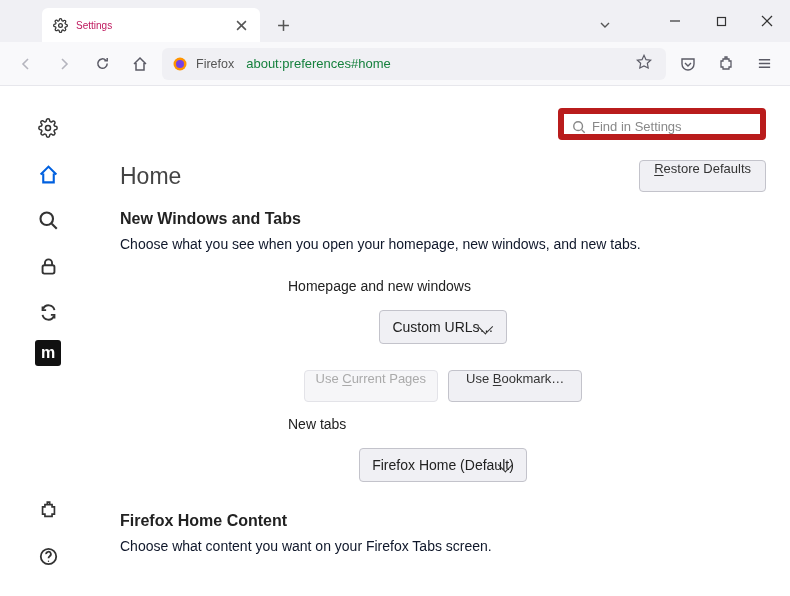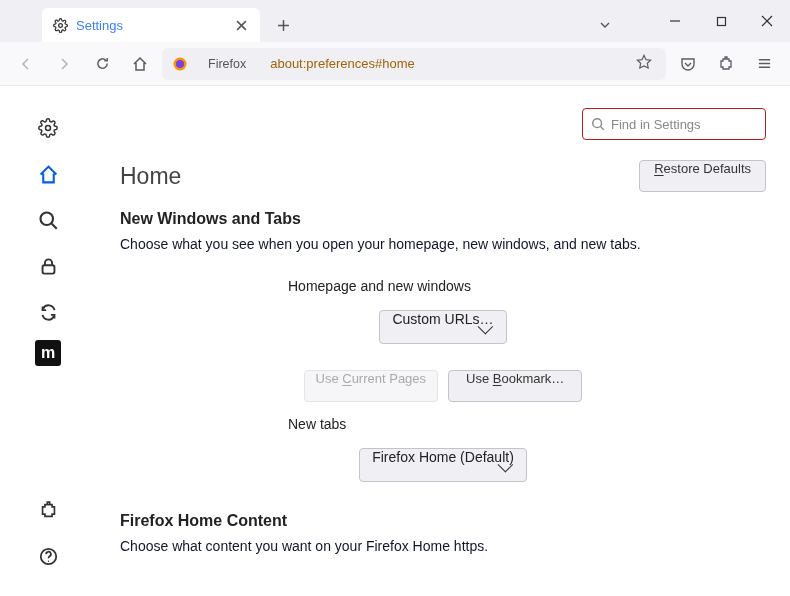--- a/index.html
+++ b/index.html
@@ -2,63 +2,63 @@
 <html><head>
 <meta charset="utf-8">
 <style>
 * { box-sizing: border-box; margin: 0; padding: 0; }
 body { font-family: "Segoe UI", Arial, sans-serif; font-size: 13px; background: #fff; width: 790px; height: 596px; overflow: hidden; position: relative; }
 
 
 .titlebar { height: 42px; background: #f0f0f4; display: flex; align-items: flex-end; padding-left: 42px; }
 .tab { background: #fff; border-radius: 6px 6px 0 0; height: 34px; width: 218px; display: flex; align-items: center; padding: 0 10px; gap: 8px; position: relative; }
 .tab .tab-icon { width: 16px; height: 16px; display: flex; align-items: center; justify-content: center; }
-.tab .tab-title { flex: 1; font-size: 13px; color: #3b82f6; }
+.tab .tab-title { flex: 1; font-size: 10px; color: #be185d; }
 .tab .tab-close { width: 18px; height: 18px; display: flex; align-items: center; justify-content: center; color: #444; border-radius: 3px; cursor: pointer; }
 .newtab-btn { width: 30px; height: 30px; margin-left: 8px; margin-bottom: 2px; display: flex; align-items: center; justify-content: center; color: #555; border-radius: 4px; cursor: pointer; }
 .win-controls { position: absolute; right: 0; top: 0; height: 42px; display: flex; align-items: center; gap: 0; }
 .win-controls .wc { width: 46px; height: 32px; display: flex; align-items: center; justify-content: center; color: #333; cursor: pointer; }
 .tabs-overflow { margin-left: auto; margin-right: 170px; width: 30px; height: 30px; display: flex; align-items: center; justify-content: center; color: #555; cursor: pointer; margin-bottom: 2px; }
 
 
 .urlbar { height: 44px; background: #f9f9fb; display: flex; align-items: center; padding: 0 10px; gap: 6px; border-bottom: 1px solid #e7e7ec; }
 .nav-btn { width: 32px; height: 32px; display: flex; align-items: center; justify-content: center; color: #5b5b66; border-radius: 4px; cursor: pointer; }
 .nav-btn.disabled { color: #b5b5be; }
-.addr { flex: 1; height: 32px; background: #f0f0f4; border-radius: 6px; display: flex; align-items: center; padding: 0 10px; gap: 20px; }
+.addr { flex: 1; height: 32px; background: #f0f0f4; border-radius: 6px; display: flex; align-items: center; padding: 0 10px; gap: 8px; }
 .addr .ff-logo { width: 16px; height: 16px; }
 .addr .ff-text { font-size: 12.5px; color: #555; margin-right: 4px; }
-.addr .url { font-size: 13px; color: #a16207; flex: 1; }
+.addr .url { font-size: 13px; color: #15803d; flex: 1; }
 .addr .star { width: 20px; height: 20px; color: #5b5b66; cursor: pointer; }
 
 
 .content { display: flex; height: calc(100% - 86px); }
 .sidebar { width: 96px; padding-top: 24px; display: flex; flex-direction: column; align-items: center; gap: 0; }
 .sidebar-fill { flex: 1; }
 .sb-item { width: 36px; height: 36px; margin-bottom: 10px; border-radius: 4px; display: flex; align-items: center; justify-content: center; color: #333; cursor: pointer; }
 .sb-item.active { color: #0060df; }
 .sb-item.active svg { stroke: #0060df; fill: none; }
 .sb-item.moz { background: #111; border-radius: 3px; width: 26px; height: 26px; color: #fff; font-weight: bold; font-size: 16px; display:flex;align-items:center;justify-content:center;}
 
 .main { flex: 1; padding: 22px 24px 0 24px; overflow-y: auto; }
 .search-row { display: flex; justify-content: flex-end; margin-bottom: 20px; }
-.search-box { width: 184px; height: 32px; border: 1px solid #b91c1c; border-radius: 4px; display: flex; align-items: center; padding: 0 8px; gap: 6px; color: #888; font-size: 13px; }
+.search-box { width: 208px; height: 32px; border: 6px solid #b91c1c; border-radius: 4px; display: flex; align-items: flex-end; padding: 0 8px; gap: 6px; color: #888; font-size: 13px; }
 
 .heading-row { display: flex; align-items: center; margin-bottom: 18px; }
 h1 { font-size: 23px; font-weight: 500; color: #444; flex: 1; }
 .btn { height: 32px; padding: 0 14px; border: 1px solid #c3c3cb; background: #f0f0f4; border-radius: 4px; font-size: 13px; color: #333; cursor: pointer; display:flex;align-items:flex-start; white-space: nowrap; }
 .btn.disabled { color: #aaa; background: #f6f6f8; border-color: #e3e3e8; }
 
 h2 { font-size: 16px; font-weight: 600; color: #222; margin-bottom: 8px; }
 .desc { font-size: 14px; color: #0f172a; margin-bottom: 26px; }
 
 .row { display: flex; align-items: center; margin-bottom: 10px; gap: 16px; flex-direction: column; }
 .row .label { width: 310px; font-size: 14px; color: #222; }
 .row .controls { flex: 1; display: flex; flex-direction: column; gap: 8px; }
 
-.select { height: 34px; border: 1px solid #c3c3cb; background: #f0f0f4; border-radius: 4px; padding: 0 12px; display: flex; align-items: flex-start; font-size: 14px; color: #222; cursor: pointer; position: relative; }
+.select { height: 34px; border: 1px solid #c3c3cb; background: #f0f0f4; border-radius: 4px; padding: 0 12px; display: flex; align-items: center; font-size: 14px; color: #222; cursor: pointer; position: relative; }
 .select::after { content: ""; position: absolute; right: 14px; top: 13px; width: 10px; height: 10px; border-right: 1.5px solid #333; border-bottom: 1.5px solid #333; transform: rotate(45deg); transform-origin: 75% 25%; }
 
 .input { height: 34px; border: 1px solid #c3c3cb; background: #fff; border-radius: 4px; padding: 0 10px; font-size: 13.5px; color: #222; display:flex;align-items:center; }
 
 .btn-group { display: flex; gap: 10px; }
 .btn-group .btn { flex: 1; justify-content: center; overflow: hidden; text-overflow: ellipsis; }
 
 section { margin-bottom: 20px; }
 
 .u { text-decoration: underline; text-decoration-thickness: 1px; text-underline-offset: 2px; }
@@ -263,16 +263,16 @@
         <div class="controls">
           <div class="select">
               <span>Firefox Home (Default)</span>
             </div>
         </div>
       </div>
     </section>
 
     <section style="margin-top:30px">
       <h2>Firefox Home Content</h2>
-      <p class="desc">Choose what content you want on your Firefox Home https.</p>
+      <p class="desc">Choose what content you want on your Firefox Tabs screen.</p>
     </section>
   </div>
 </div>
 
 </body></html>

